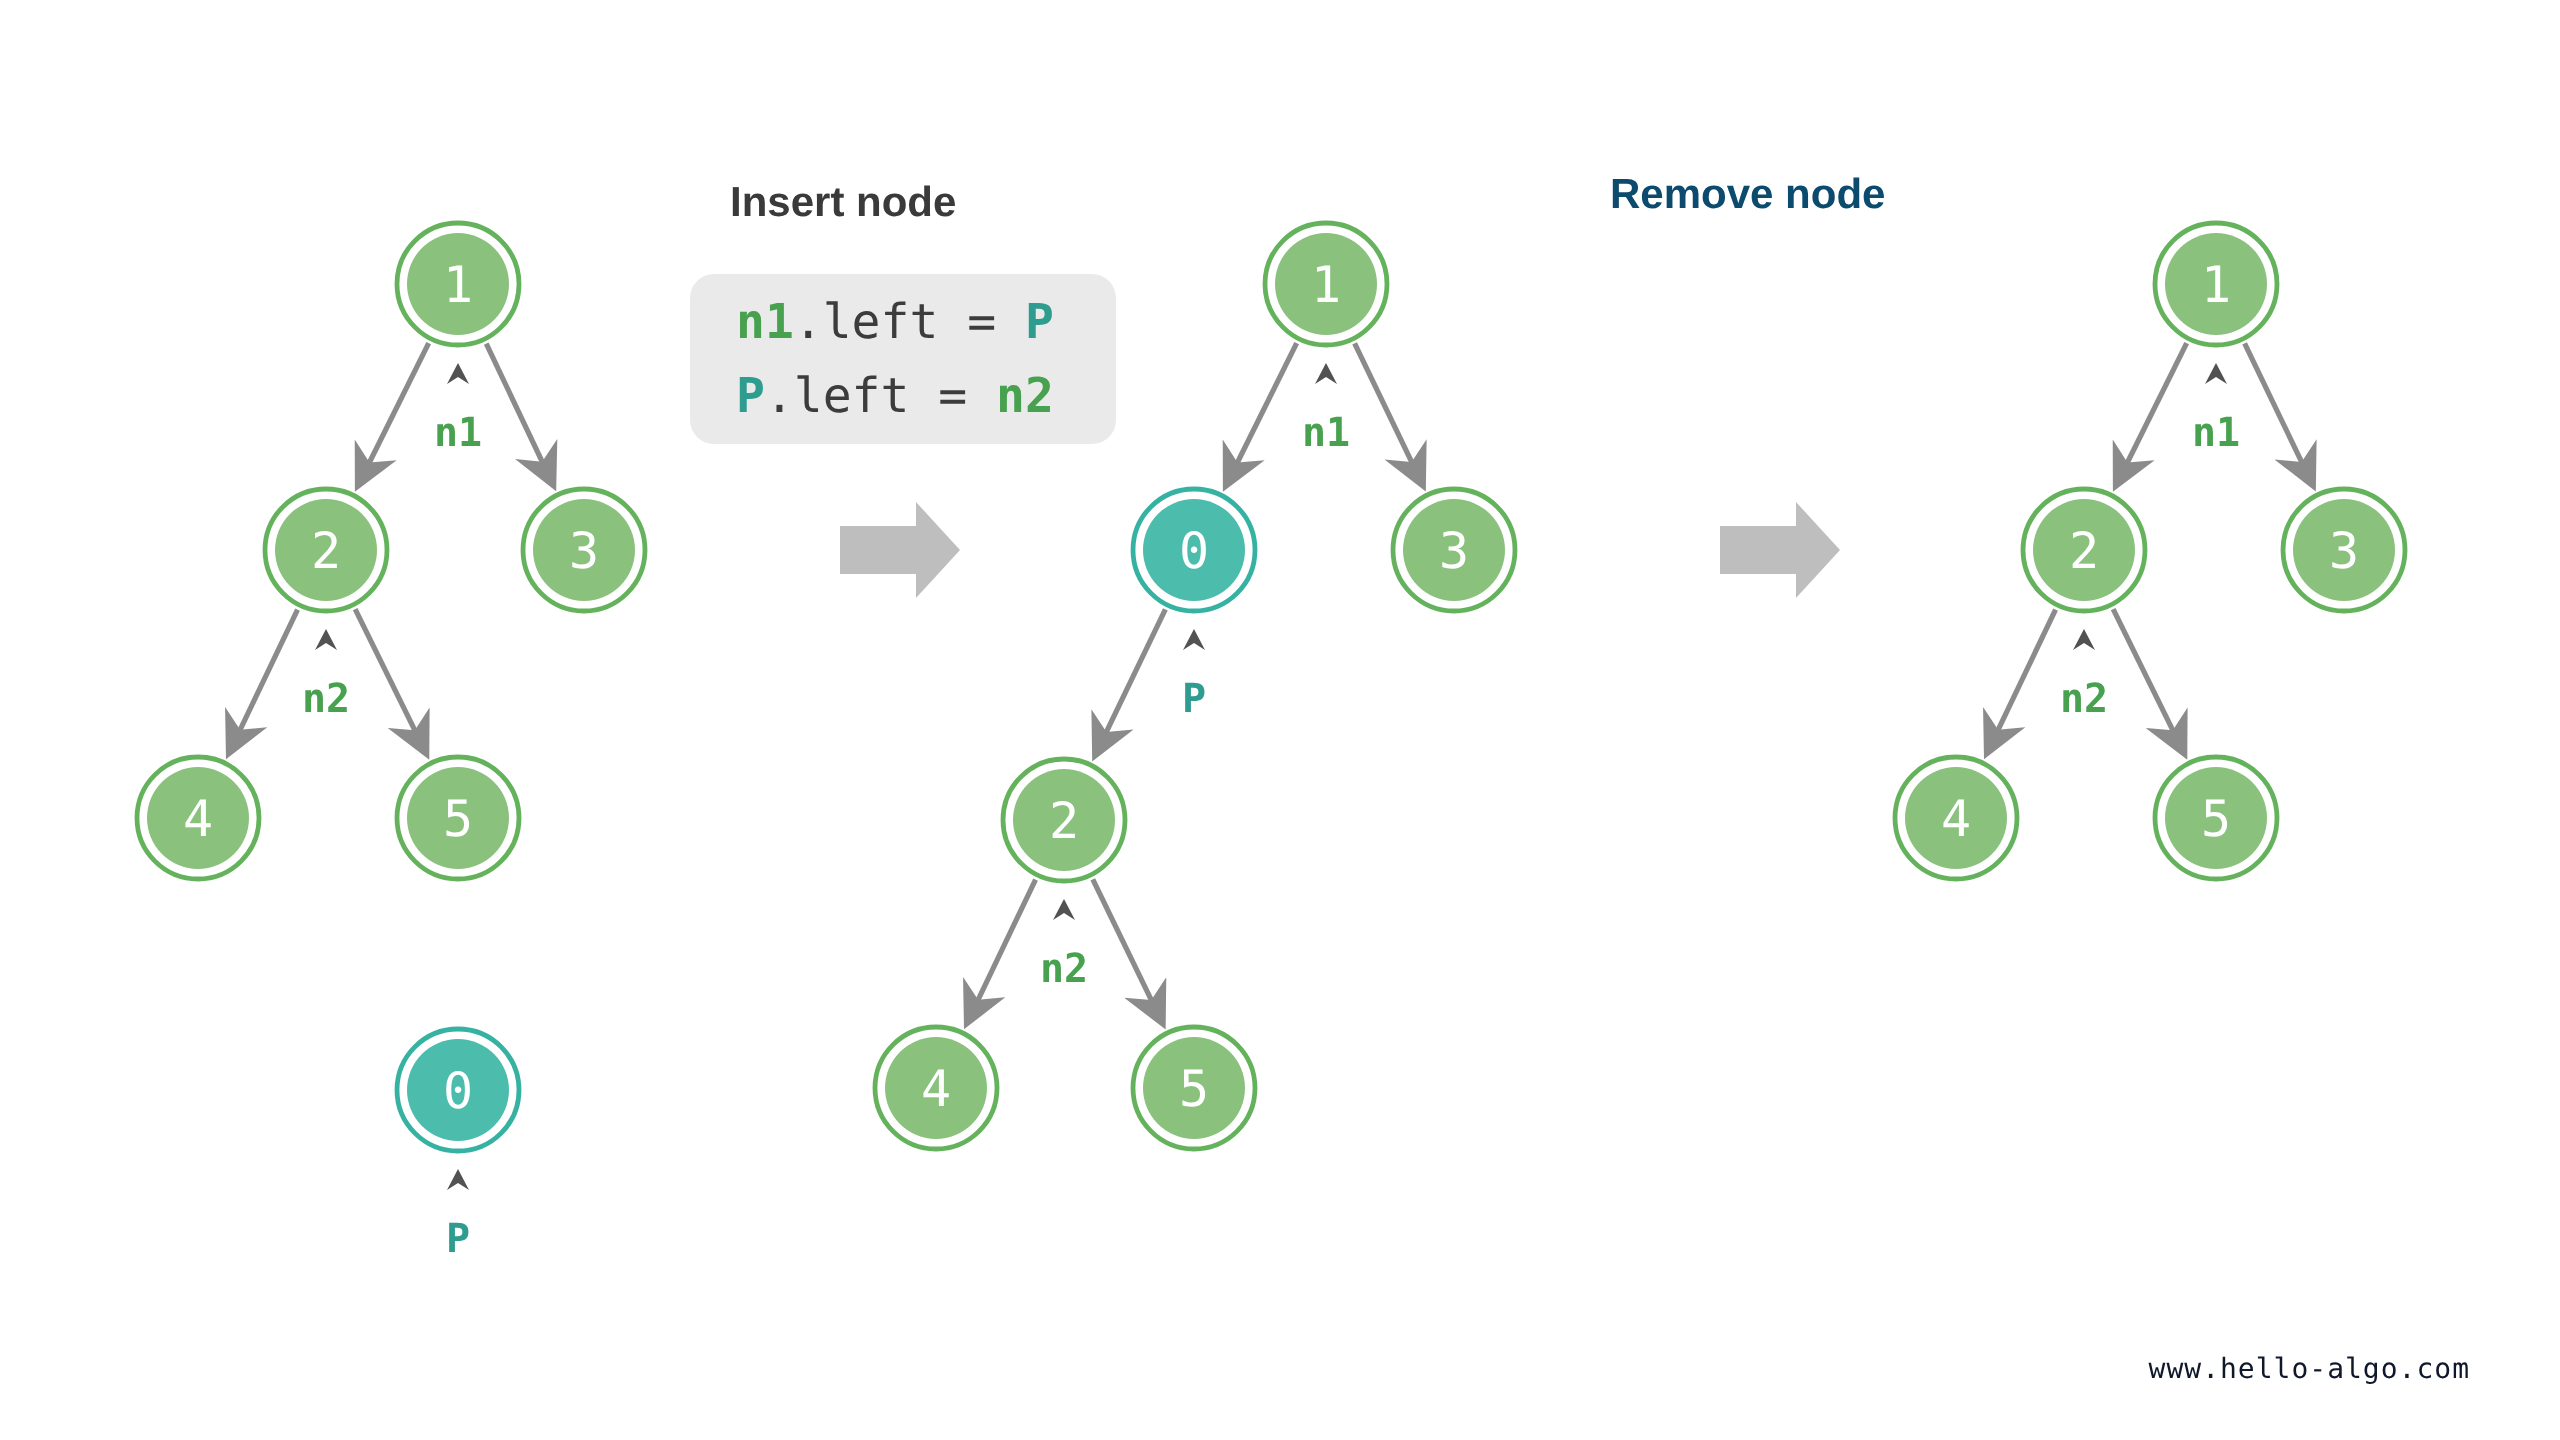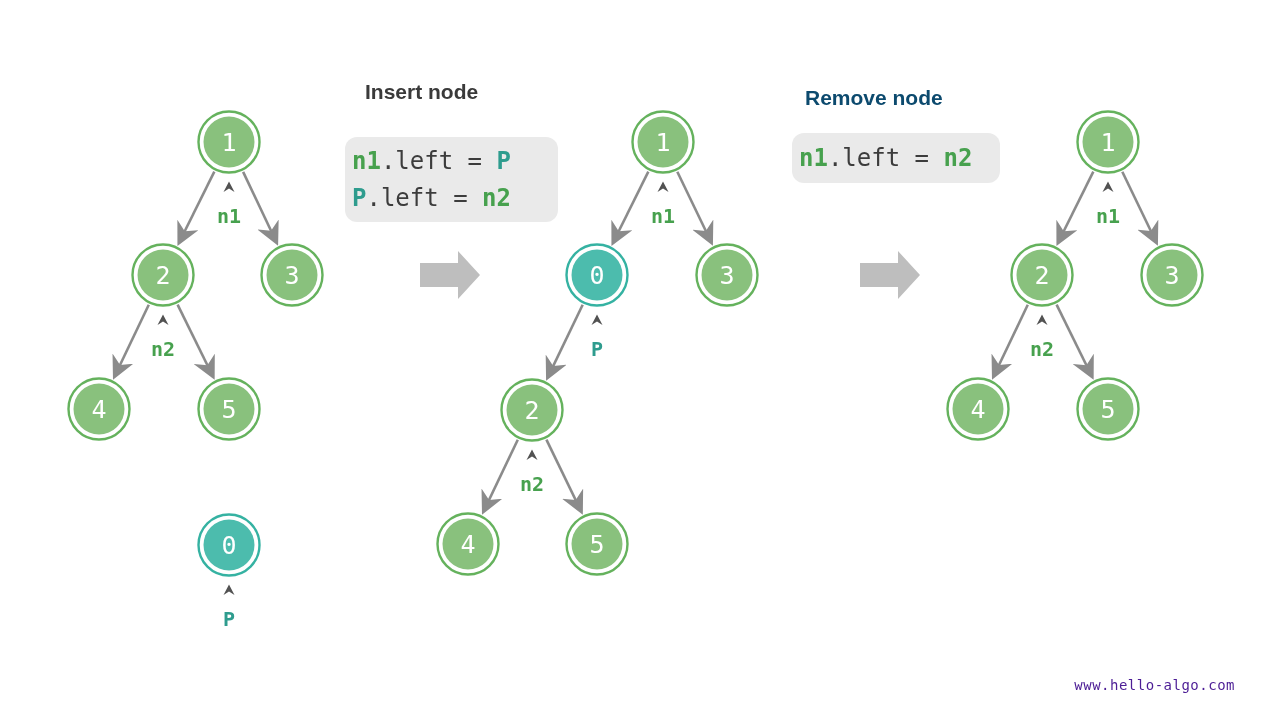--- a/index.html
+++ b/index.html
@@ -12,28 +12,28 @@
     font-family: "Liberation Sans", sans-serif;
   }
   .diagram-svg { position: absolute; left: 0; top: 0; }
   svg text { font-family: "DejaVu Sans Mono", monospace; }
   .section-title {
     position: absolute;
     font: bold 21px "Liberation Sans", sans-serif;
     color: #3A3A3A;
     white-space: nowrap;
   }
-  .title-insert { left: 365px; top: 80px; }
+  .title-insert { left: 365px; top: 90px; }
   .title-remove { left: 805px; top: 86px; }
   .code-box {
     position: absolute;
     border-radius: 12px;
     font-family: "DejaVu Sans Mono", monospace;
     font-size: 24px;
-    padding-left: 7px;
+    padding-left: 23px;
     box-sizing: border-box;
     white-space: pre;
   }
   .code-line { height: 37px; line-height: 37px; }
   .seg-plain { font-weight: normal; }
   .seg-green, .seg-teal { font-weight: bold; }
   .watermark {
     position: absolute;
     right: 45px;
     top: 677px;
@@ -174,16 +174,15 @@
         <text x="1042" y="349" dy="0.35em" text-anchor="middle" fill="#47A14E" font-size="20" font-weight="bold">n2</text>
       </g>
       <polygon points="420,263 458,263 458,251 480,275 458,299 458,287 420,287" fill="#BEBEBE"></polygon>
       <polygon points="860,263 898,263 898,251 920,275 898,299 898,287 860,287" fill="#BEBEBE"></polygon>
     </svg>
 
   <div class="section-title title-insert" style="color: rgb(58, 58, 58);">Insert node</div>
   <div class="section-title title-remove" style="color: #0c4a6e;">Remove node</div>
 
   <div class="code-box" style="left: 345px; top: 137px; width: 213px; height: 85px; background: rgb(234, 234, 234); padding-top: 5.5px;"><div class="code-line"><span class="seg-green" style="color: rgb(71, 161, 78);">n1</span><span class="seg-plain" style="color: rgb(60, 60, 60);">.left = </span><span class="seg-teal" style="color: rgb(46, 156, 142);">P</span></div><div class="code-line"><span class="seg-teal" style="color: rgb(46, 156, 142);">P</span><span class="seg-plain" style="color: rgb(60, 60, 60);">.left = </span><span class="seg-green" style="color: rgb(71, 161, 78);">n2</span></div></div>
-  <div class="code-box" style="left: 792px; top: 133px; width: 208px; height: 50px; background: rgb(234, 234, 234); padding-top: 6.5px;"><div class="code-line"><span class="seg-green" style="color: rgb(71, 161, 78);">n1</span><span class="seg-plain" style="color: rgb(60, 60, 60);">.left = </span><span class="seg-green" style="color: rgb(71, 161, 78);">n2</span></div></div>
 
-  <div class="watermark" style="color: #4c1d95; text-align: center;">www.hello-algo.com</div>
+  <div class="watermark" style="color: #0f172a; text-align: center;">www.hello-algo.com</div>
 </div>
 
 </body></html>

